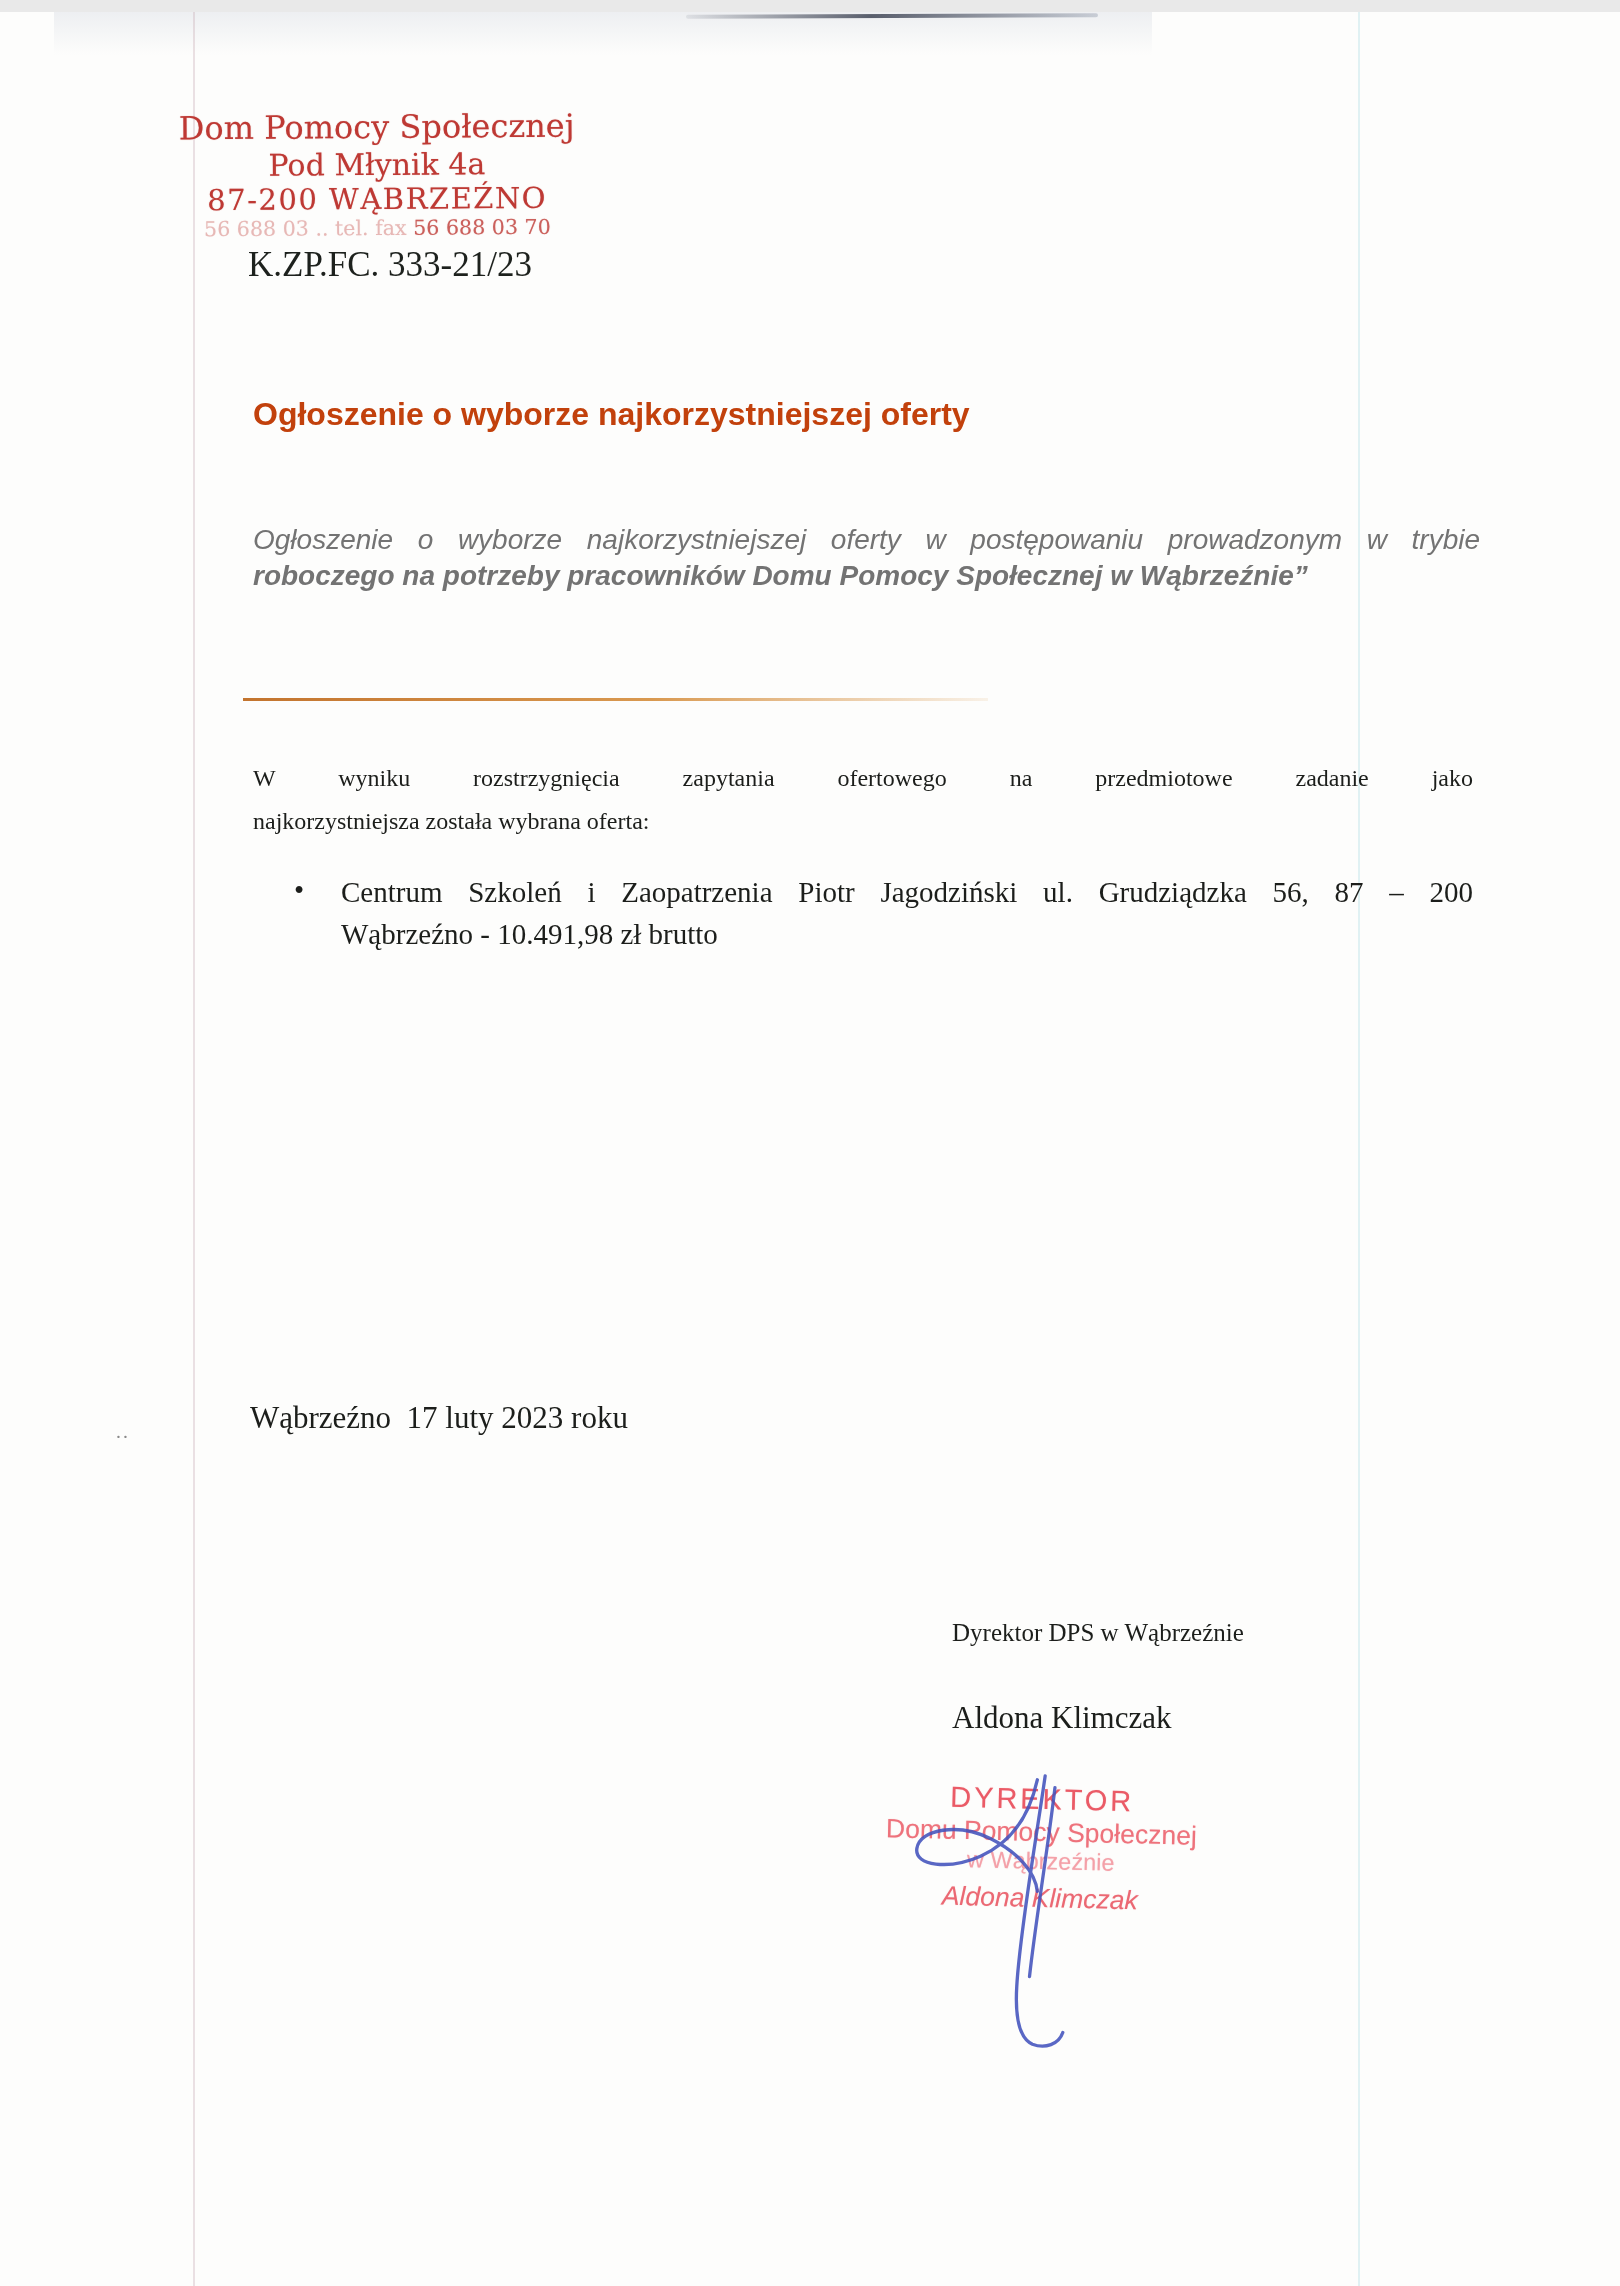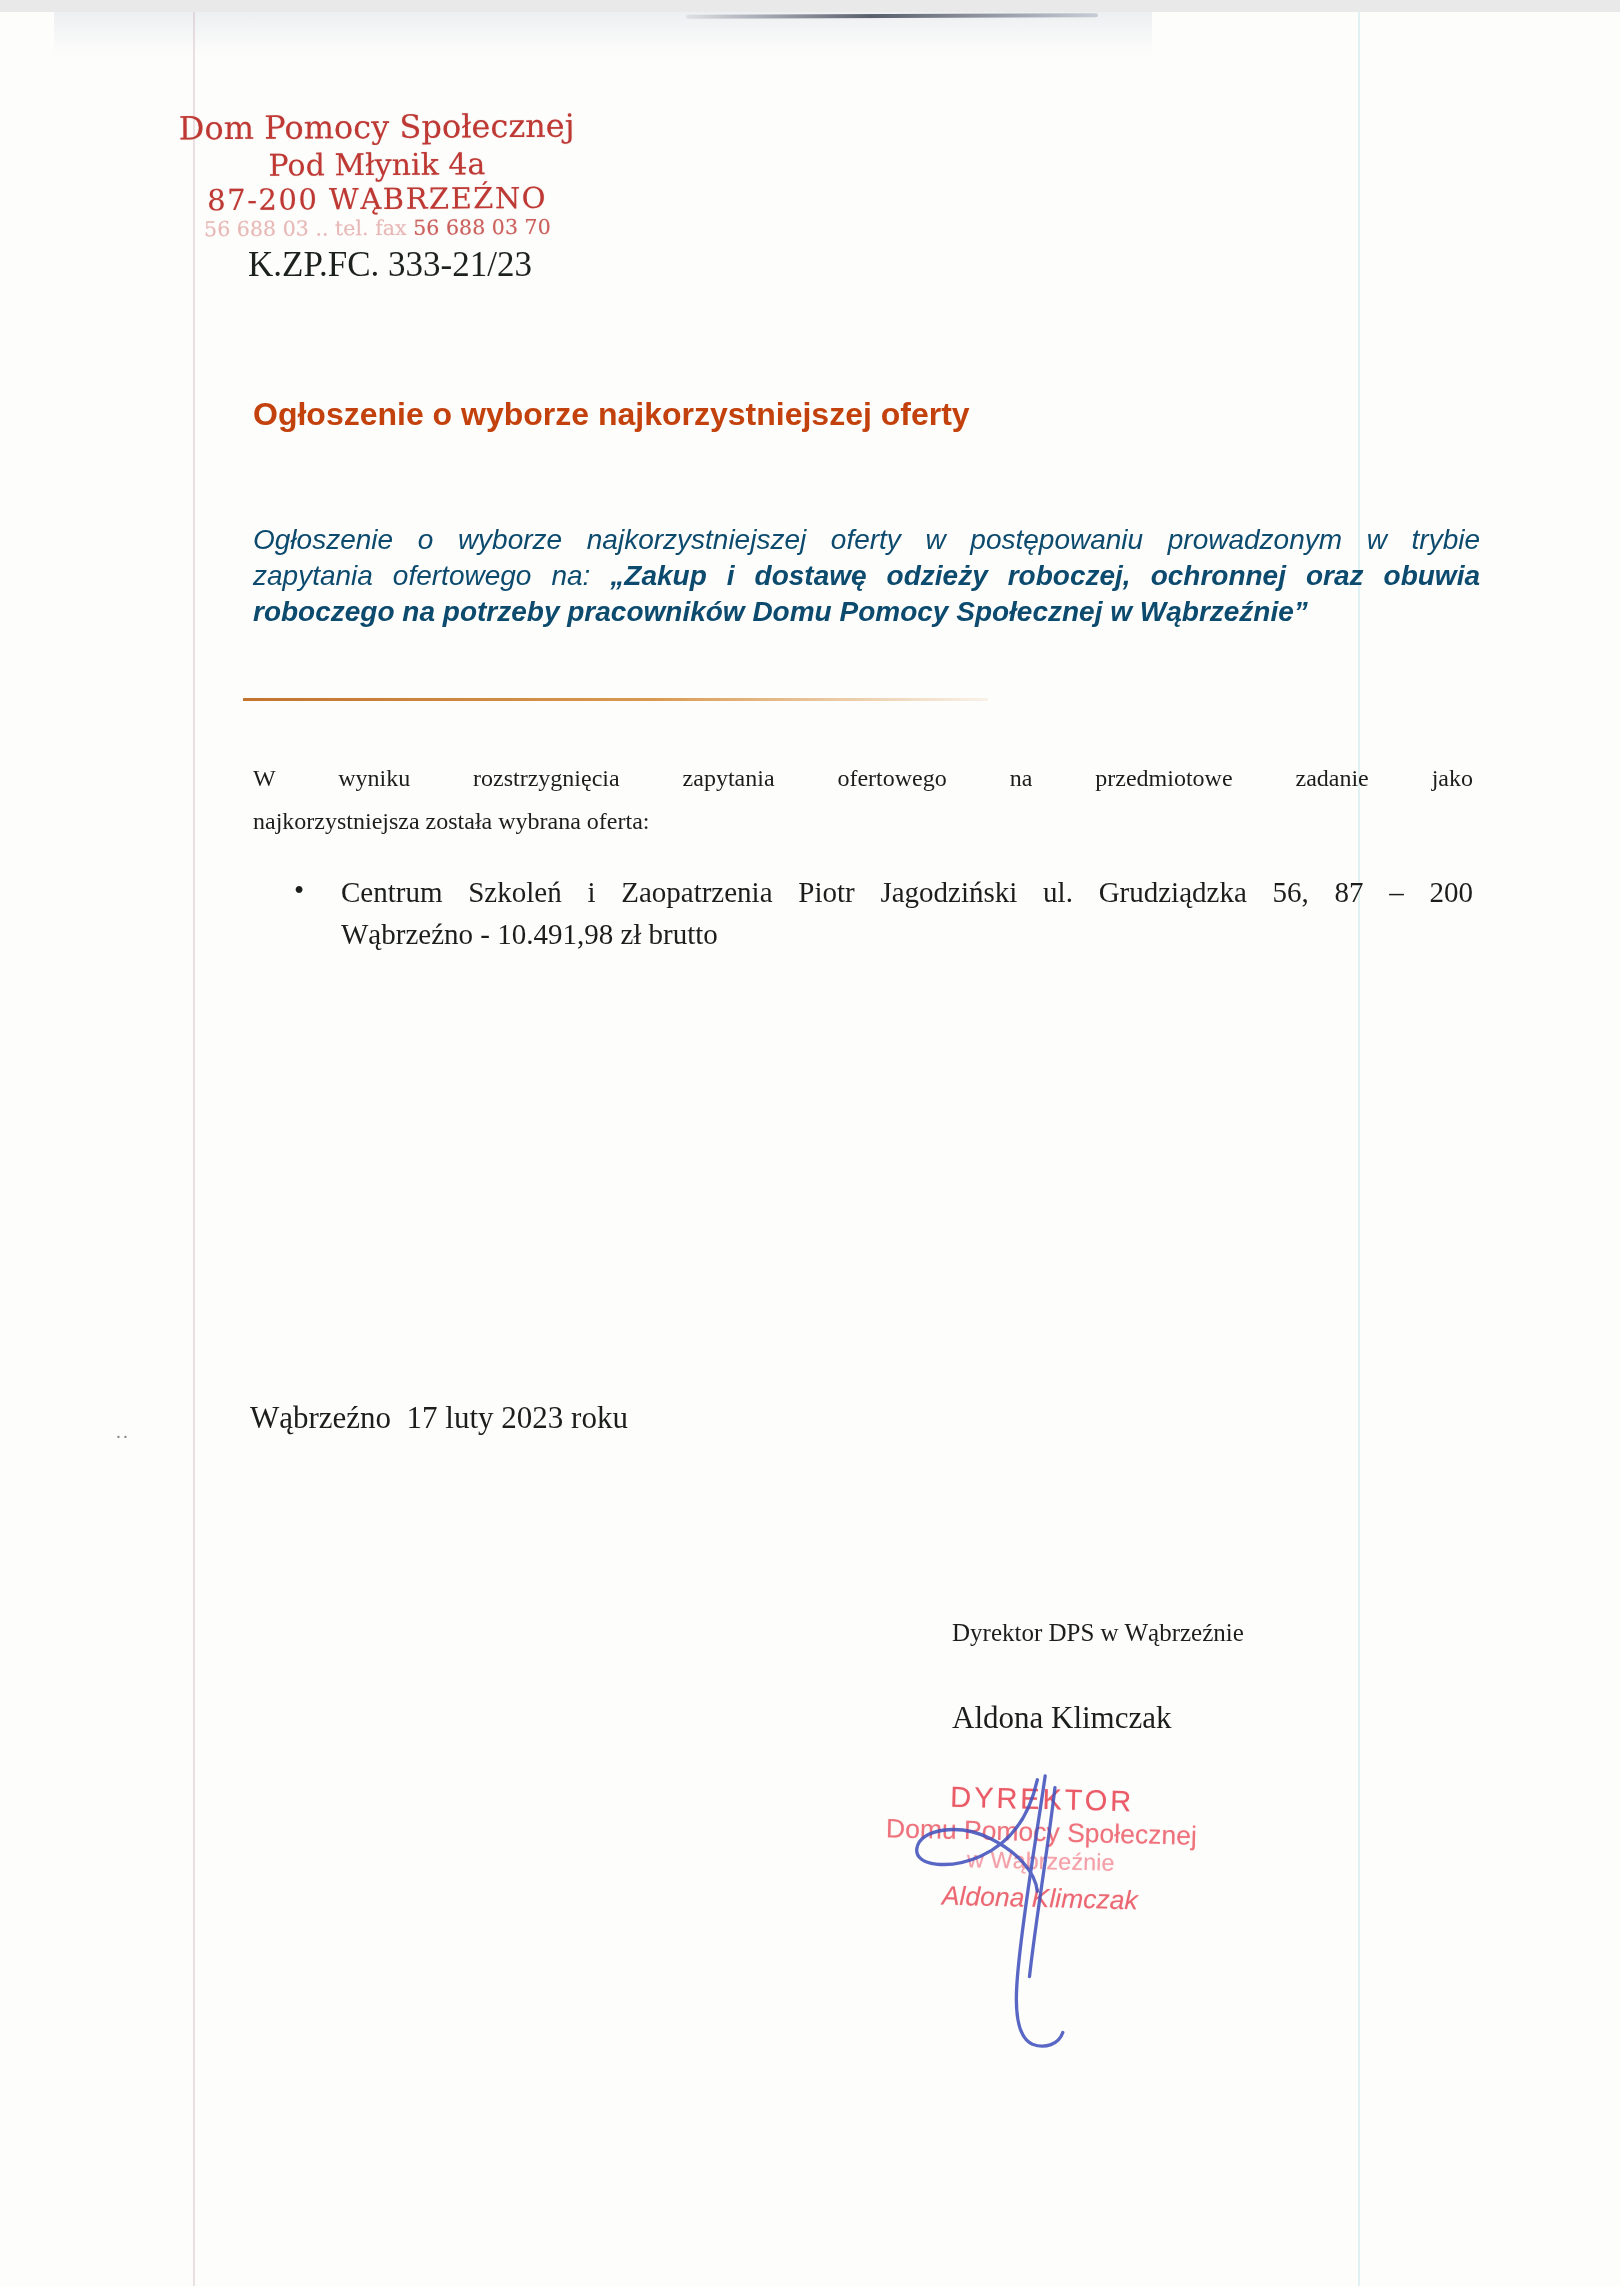--- a/index.html
+++ b/index.html
@@ -28,21 +28,21 @@
   .stamp-top .faded{opacity:.35;}
   .stamp-top .semi{opacity:.8;}
   
   .ref{position:absolute;left:248px;top:233px;font-size:35px;color:#1d211d;}
   
   .title{position:absolute;left:253px;top:384px;
     font-family:"Liberation Sans",sans-serif;font-weight:bold;font-size:32px;color:#c2410c;}
   
   .intro{position:absolute;left:253px;top:510px;width:1227px;
     font-family:"Liberation Sans",sans-serif;font-style:italic;font-size:28px;
-    line-height:36px;color:#0c4a6e;}
+    line-height:36px;color:#737373;}
   .jline{text-align:justify;text-align-last:justify;}
   .intro .bold{font-weight:bold;}
   
   .divider{position:absolute;left:243px;top:686px;width:745px;height:2.9px;
     background:linear-gradient(to right,#c3742e,#d99950 55%,rgba(232,195,150,.2));}
   
   .result{position:absolute;left:253px;top:745px;width:1220px;font-size:24px;line-height:43px;}
   .bullet-row{position:absolute;left:294px;top:859px;width:1186px;font-size:29px;line-height:42px;}
   .bullet-dot{position:absolute;left:0;top:-2px;font-size:29px;}
   .bullet-text{margin-left:47px;width:1132px;}
@@ -79,21 +79,20 @@
     <div class="l3">87-200 WĄBRZEŹNO</div>
     <div class="l4"><span class="faded">56 688 03 ..  tel. fax</span><span class="semi"> 56 688 03 70</span></div>
   </div>
 
   <div class="ref">K.ZP.FC. 333-21/23</div>
 
   <div class="title">Ogłoszenie o wyborze najkorzystniejszej oferty</div>
 
   <div class="intro">
     <div class="jline">Ogłoszenie o wyborze najkorzystniejszej oferty w postępowaniu prowadzonym w trybie</div>
-    <div class="jline"><span>zapytania ofertowego na: </span><span class="bold">„Zakup i dostawę odzieży roboczej, ochronnej oraz obuwia</span></div>
     <div class="bold">roboczego na potrzeby pracowników Domu Pomocy Społecznej w Wąbrzeźnie”</div>
   </div>
 
   <div class="divider"></div>
 
   <div class="result">
     <div class="jline">W wyniku rozstrzygnięcia zapytania ofertowego na przedmiotowe zadanie jako</div>
     <div>najkorzystniejsza została wybrana oferta:</div>
   </div>
 

